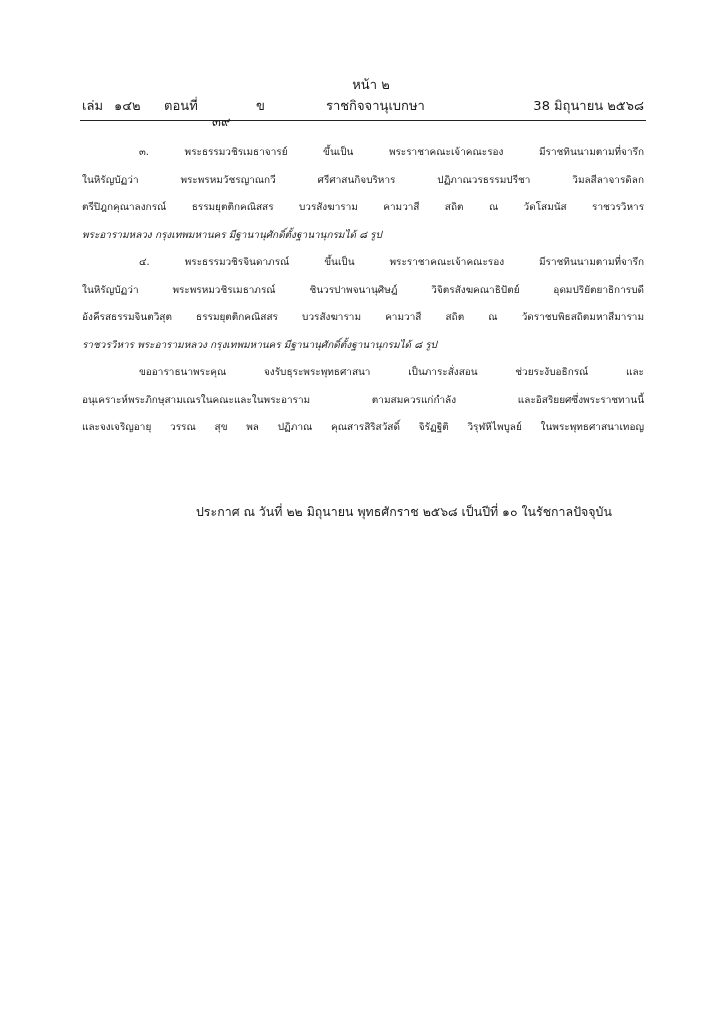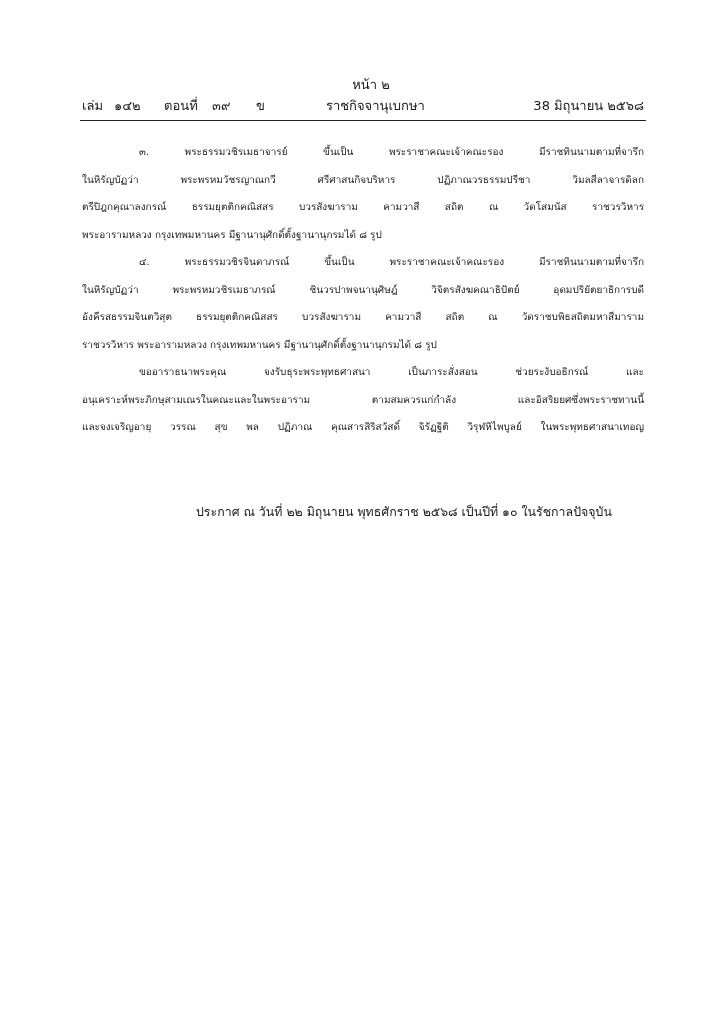--- a/index.html
+++ b/index.html
@@ -41,21 +41,21 @@
       line-height: 18px;
     }
     .header-row span {
       position: absolute;
       top: 0;
       white-space: nowrap;
     }
     .h-vol-label { left: 0; }
     .h-vol-num { left: 32px; text-align: right; }
     .h-issue-label { left: 82px; }
-    .h-issue-num { left: 130px; }
+    .h-issue-num { left: 130px; margin-top: 16px; }
     .h-section { left: 174px; }
     .h-gazette { left: 244px; }
     .h-date { right: 0; }
     .header-rule {
       position: absolute;
       top: 120px;
       left: 80px;
       width: 566px;
       height: 0;
       border-top: 1.4px solid #222;
@@ -74,20 +74,21 @@
       text-align-last: left;
     }
     .line {
       display: block;
       white-space: nowrap;
       text-align: justify;
       text-align-last: justify;
     }
     .line.last {
       text-align-last: left;
+      font-style: italic;
     }
     .indent { padding-left: 57px; }
     .proclaimed {
       position: absolute;
       top: 503px;
       left: 196px;
       width: 450px;
       font-size: 12.4px;
       line-height: 18px;
       white-space: nowrap;

